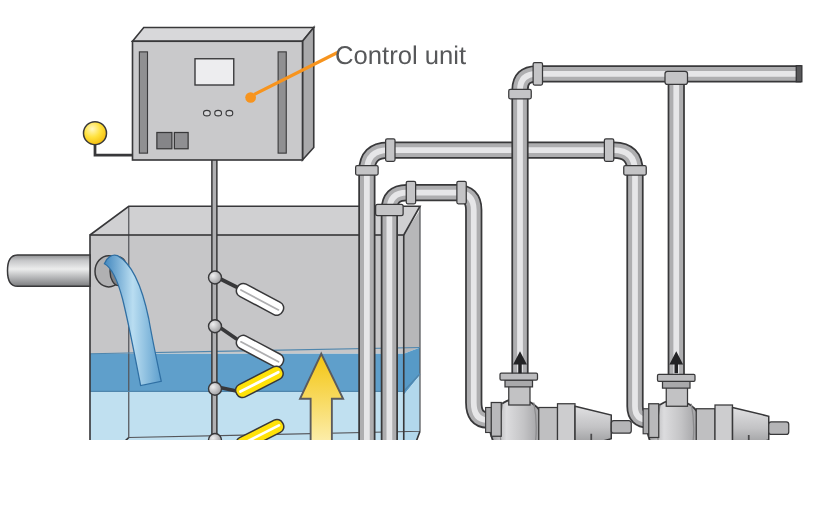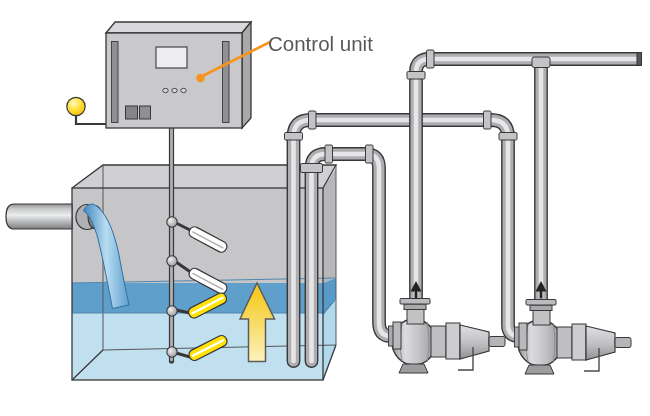--- a/index.html
+++ b/index.html
@@ -1,16 +1,16 @@
 <!DOCTYPE html>
 <html style="--accent-orange: #f7941e; --label-text: #57585a; --sensor-active-yellow: #ffe20a; --lamp-yellow: #ffd500; --flow-arrow-yellow: #f4c50f; --water-surface-blue: #5f9fcb; --water-body-blue: #c0e0f0; --metal-gray: #c9c9cb; --outline-dark: #38383a;"><head>
 <meta charset="utf-8">
 <style>
   html,body{margin:0;padding:0;background:#ffffff;}
-  #stage{position:relative;width:650px;height:416px;background:#ffffff;overflow:hidden;
+  #stage{position:relative;width:650px;height:352px;background:#ffffff;overflow:hidden;
          font-family:"Liberation Sans", sans-serif;}
   svg{display:block}
   .label-text{font-family:"Liberation Sans", sans-serif;font-size:20.5px;font-weight:400;}
 </style>
 </head>
 <body>
 
 <div id="stage">
 <svg width="650" height="416" viewBox="0 0 650 416">
   <defs>

